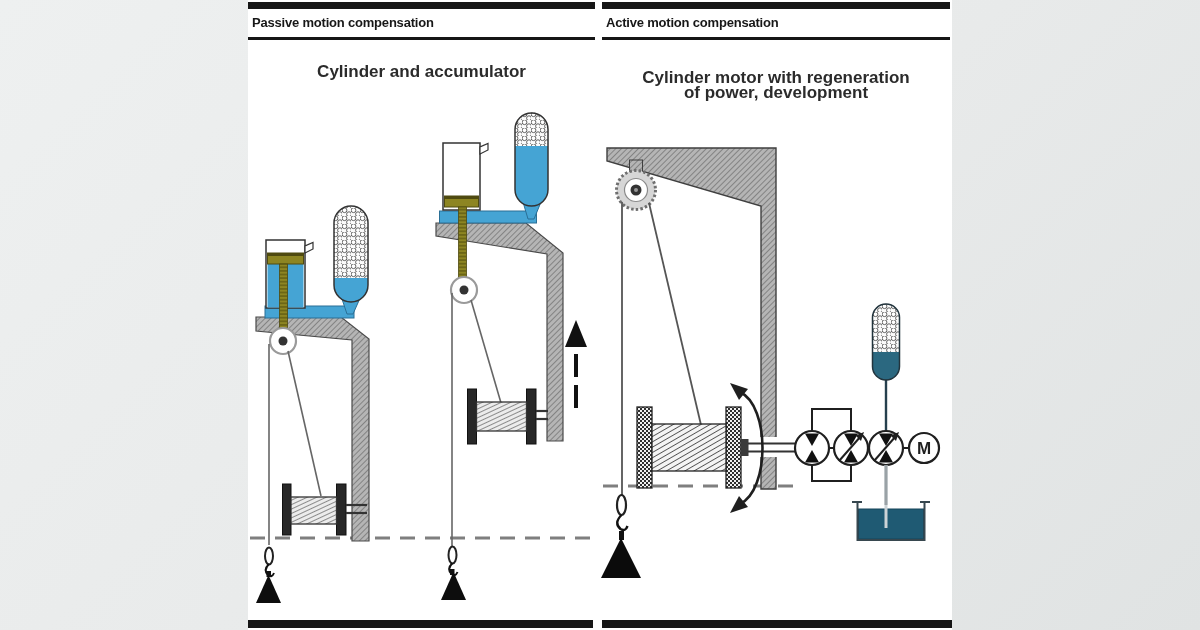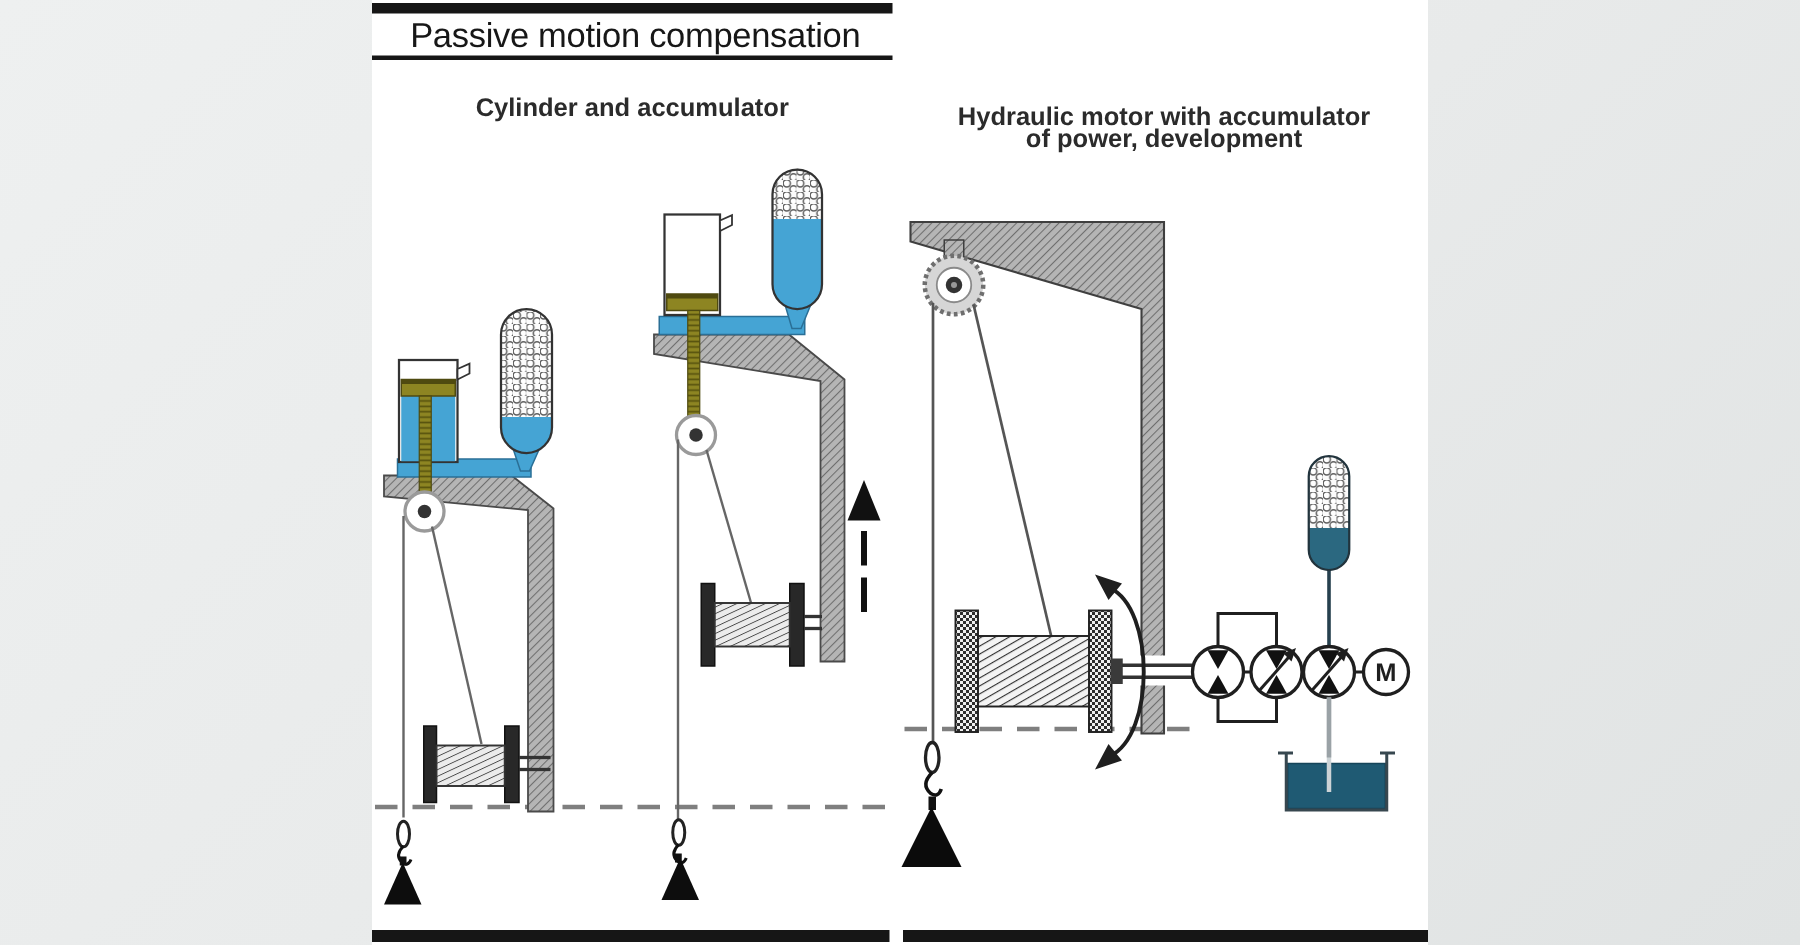--- a/index.html
+++ b/index.html
@@ -2,22 +2,22 @@
 <html><head>
 <meta charset="utf-8">
 <style>
   html,body{margin:0;padding:0;}
   body{width:1200px;height:630px;overflow:hidden;font-family:"Liberation Sans",sans-serif;}
   .stage{position:relative;width:1200px;height:630px;
          background:linear-gradient(135deg,#eef0f0 0%,#e8eaea 55%,#e0e3e3 100%);}
   .panel{position:absolute;left:248px;top:0;width:704px;height:630px;background:#ffffff;}
   .col-header{position:absolute;top:0;}
   .col-header .bar-top{height:7px;background:#161616;margin-top:2px;}
-  .col-header h1{margin:4px 0 0 4px;font-size:23px;line-height:20px;font-weight:400;
-                 color:#171717;letter-spacing:-0.2px;white-space:nowrap;text-align:center;}
+  .col-header h1{margin:4px 0 0 4px;font-size:13px;line-height:20px;font-weight:700;
+                 color:#171717;letter-spacing:-0.2px;white-space:nowrap;}
   .col-header .bar-rule{height:3px;background:#161616;margin-top:4px;}
   .hdr-left{left:0;width:347px;}
   .hdr-right{left:354px;width:348px;}
   .subtitle{position:absolute;text-align:center;font-size:17px;font-weight:700;color:#2b2b2b;line-height:15px;}
   .sub-left{left:0;top:64px;width:347px;}
   .sub-right{left:354px;top:70px;width:348px;}
   .bar-bottom{position:absolute;top:620px;height:8px;background:#161616;}
   .bb-left{left:0;width:345px;}
   .bb-right{left:354px;width:350px;}
   svg.diagram{position:absolute;left:0;top:0;}
@@ -229,23 +229,28 @@
           <polygon points="601,578 641,578 621,538" fill="#0b0b0b"></polygon>
         </g>
       </g>
     </svg>
 
     <div class="col-header hdr-left">
       <div class="bar-top"></div>
       <h1>Passive motion compensation</h1>
       <div class="bar-rule"></div>
     </div>
+    <div class="col-header hdr-right">
+      <div class="bar-top"></div>
+      <h1>Active motion compensation</h1>
+      <div class="bar-rule"></div>
+    </div>
 
     <div class="subtitle sub-left">Cylinder and accumulator</div>
     <div class="subtitle sub-right">
-      <div>Hydraulic motor with accumulator</div>
+      <div>Cylinder motor with regeneration</div>
       <div>of power, development</div>
     </div>
 
     <div class="bar-bottom bb-left"></div>
     <div class="bar-bottom bb-right"></div>
   </div>
 </div>
 
 </body></html>

